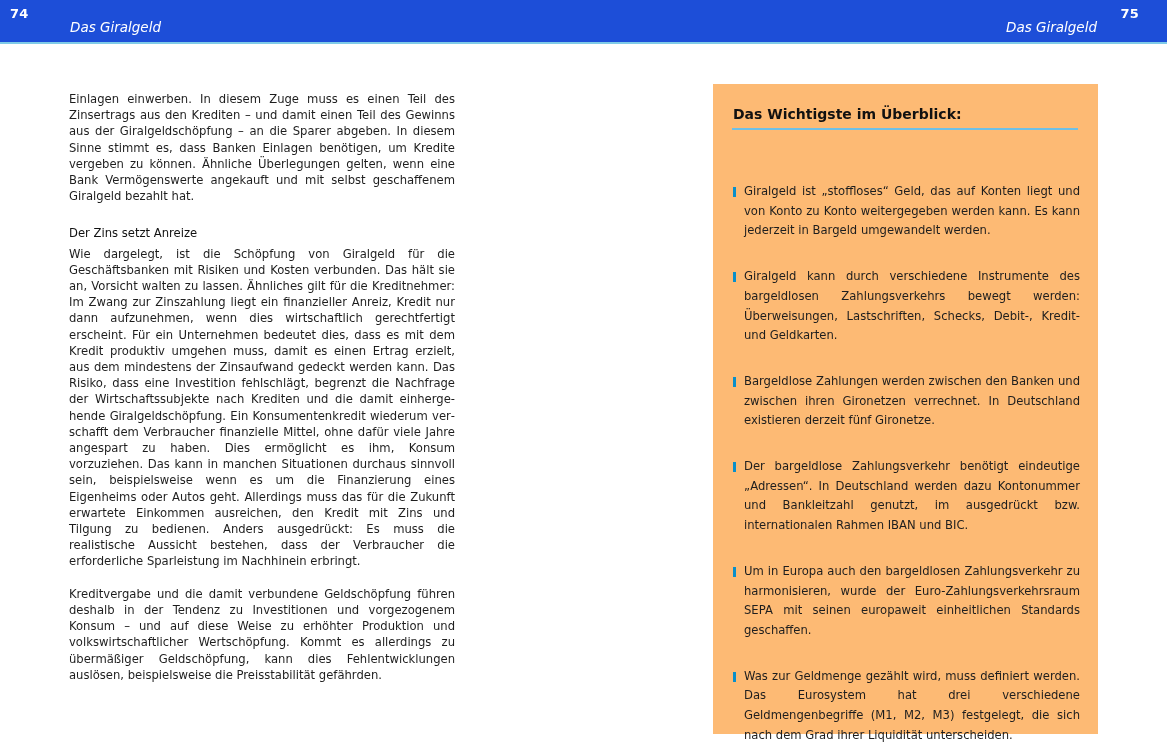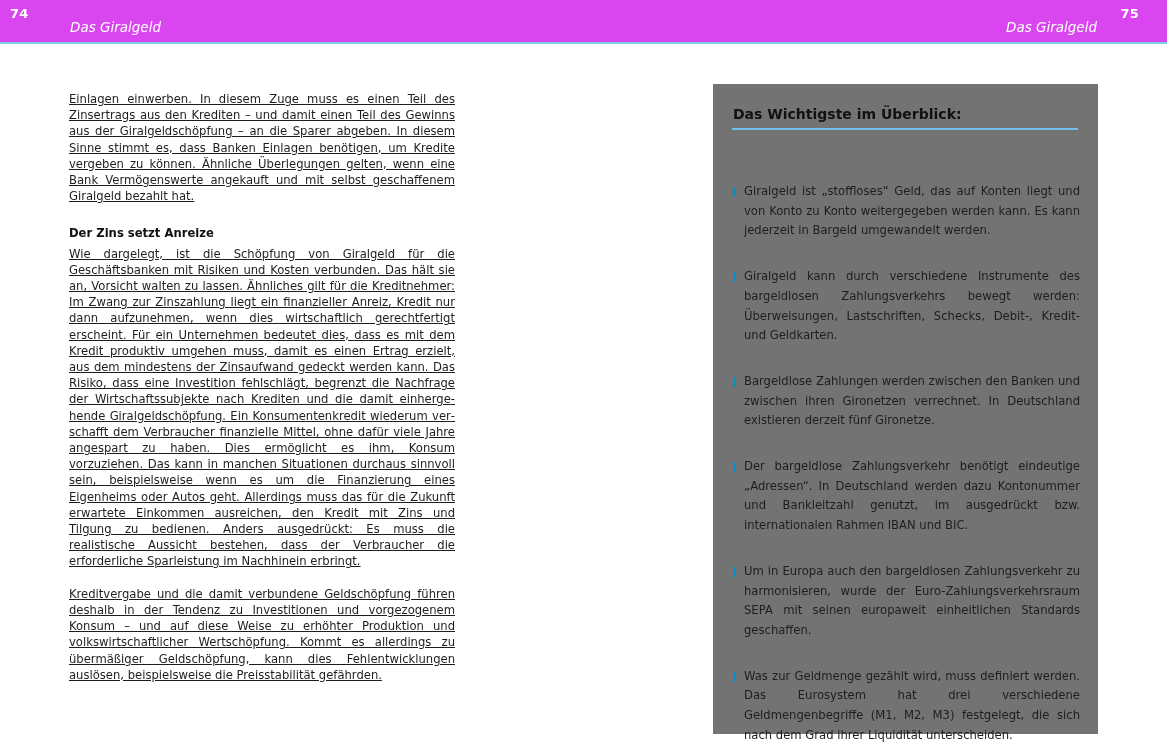--- a/index.html
+++ b/index.html
@@ -43,24 +43,24 @@
       position: absolute;
       left: 69px;
       top: 91px;
       width: 386px;
       font-size: 11.6px;
       line-height: 16.2px;
       text-align: justify;
       hyphens: manual;
       color: #1e1e1e;
     }
-    .left-col p { margin-bottom: 16px; text-decoration: underline; }
+    .left-col p { margin-bottom: 16px; }
     .left-col h3 {
       font-size: 11.6px;
-      font-weight: bold;
+      font-weight: normal;
       line-height: 16.2px;
       margin-top: 21px;
       margin-bottom: 4px;
       color: #111;
     }
 
     .summary-box {
       position: absolute;
       left: 713px;
       top: 84px;
@@ -112,35 +112,35 @@
     .summary-item.highlighted .item-text {
       background: #ffff33;
       box-decoration-break: clone;
       -webkit-box-decoration-break: clone;
       padding: 1px 3px 1px 0;
     }
   </style>
 </head>
 <body>
 
-<div class="page-header" style="background: #d946ef;">
+<div class="page-header" style="background: #1d4ed8;">
   <span id="hdr-left-num" class="hdr-num">74</span>
   <span id="hdr-left-title" class="hdr-title">Das Giralgeld</span>
   <span id="hdr-right-title" class="hdr-title">Das Giralgeld</span>
   <span id="hdr-right-num" class="hdr-num">75</span>
 </div>
 
 <div class="left-col">
   <p>Einlagen einwerben. In diesem Zuge muss es einen Teil des Zinsertrags aus den Krediten – und damit einen Teil des Gewinns aus der Giralgeld­schöpfung – an die Sparer abgeben. In diesem Sinne stimmt es, dass Banken Einlagen benötigen, um Kredite vergeben zu können. Ähnliche Überlegungen gelten, wenn eine Bank Vermögenswerte angekauft und mit selbst geschaffenem Giralgeld bezahlt hat.</p>
   <h3>Der Zins setzt Anreize</h3>
   <p>Wie dargelegt, ist die Schöpfung von Giralgeld für die Geschäftsbanken mit Risiken und Kosten verbunden. Das hält sie an, Vorsicht walten zu lassen. Ähnliches gilt für die Kreditnehmer: Im Zwang zur Zinszahlung liegt ein finanzieller Anreiz, Kredit nur dann aufzunehmen, wenn dies wirtschaftlich gerechtfertigt erscheint. Für ein Unternehmen bedeutet dies, dass es mit dem Kredit produktiv umgehen muss, damit es einen Ertrag erzielt, aus dem mindestens der Zinsaufwand gedeckt werden kann. Das Risiko, dass eine Investition fehlschlägt, begrenzt die Nach­frage der Wirtschaftssubjekte nach Krediten und die damit einherge­hende Giralgeldschöpfung. Ein Konsumentenkredit wiederum ver­schafft dem Verbraucher finanzielle Mittel, ohne dafür viele Jahre angespart zu haben. Dies ermöglicht es ihm, Konsum vorzuziehen. Das kann in manchen Situationen durchaus sinnvoll sein, beispielsweise wenn es um die Finanzierung eines Eigenheims oder Autos geht. Aller­dings muss das für die Zukunft erwartete Einkommen ausreichen, den Kredit mit Zins und Tilgung zu bedienen. Anders ausgedrückt: Es muss die realistische Aussicht bestehen, dass der Verbraucher die erforderliche Sparleistung im Nachhinein erbringt.</p>
   <p>Kreditvergabe und die damit verbundene Geldschöpfung führen deshalb in der Tendenz zu Investitionen und vorgezogenem Konsum – und auf diese Weise zu erhöhter Produktion und volkswirtschaftlicher Wertschöpfung. Kommt es allerdings zu übermäßiger Geldschöpfung, kann dies Fehlentwicklungen auslösen, beispielsweise die Preisstabilität gefährden.</p>
 </div>
 
-<div class="summary-box" style="background: #737373;">
+<div class="summary-box" style="background: #fdba74;">
   <div class="summary-title">Das Wichtigste im Überblick:</div>
   <div class="summary-rule"></div>
   <ul class="summary-list">
     <li class="summary-item">
       <span class="bullet" style="background: rgb(10, 143, 201);"></span>
       <span class="item-text">Giralgeld ist „stoffloses“ Geld, das auf Konten liegt und von Konto zu Konto weitergegeben werden kann. Es kann jeder­zeit in Bargeld umgewandelt werden.</span>
     </li>
     <li class="summary-item">
       <span class="bullet" style="background: rgb(10, 143, 201);"></span>
       <span class="item-text">Giralgeld kann durch verschiedene Instrumente des bargeld­losen Zahlungsverkehrs bewegt werden: Überweisungen, Lastschriften, Schecks, Debit-, Kredit- und Geldkarten.</span>

